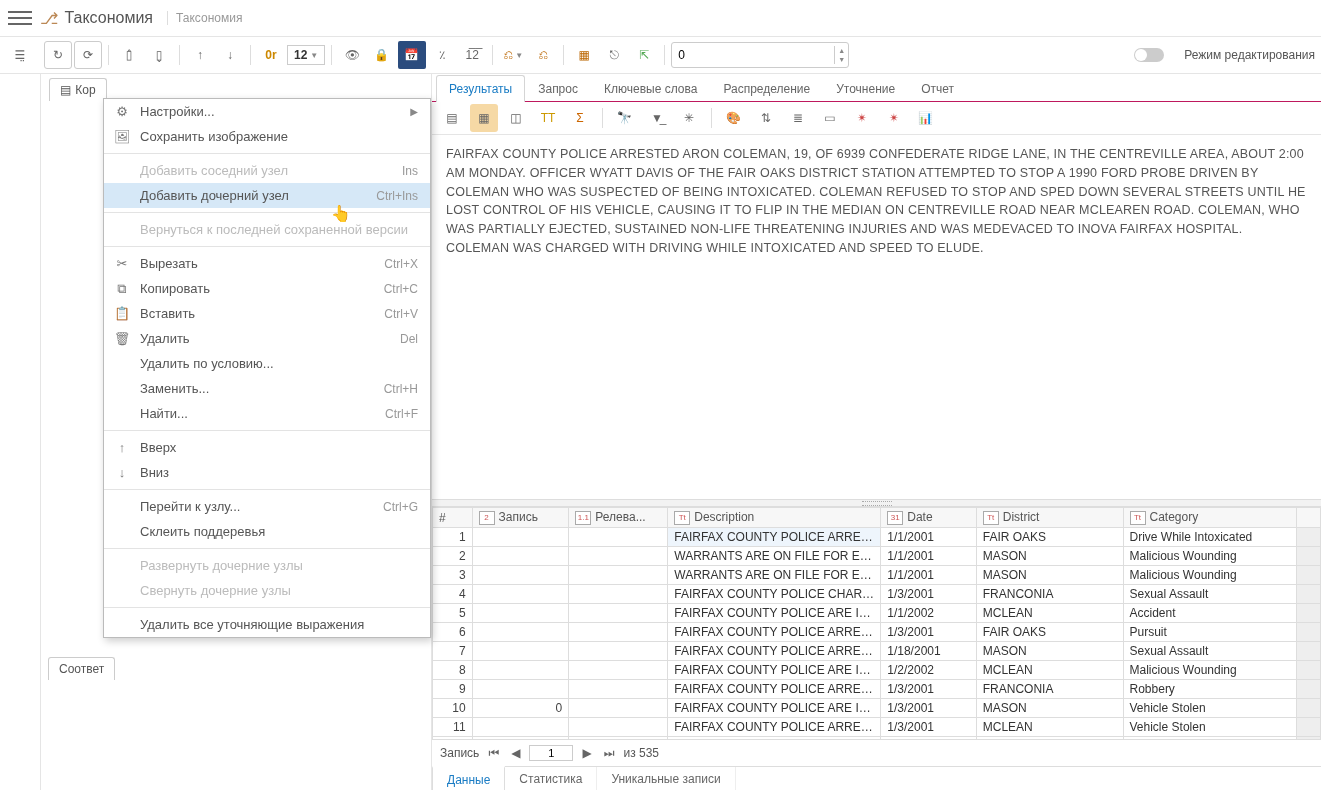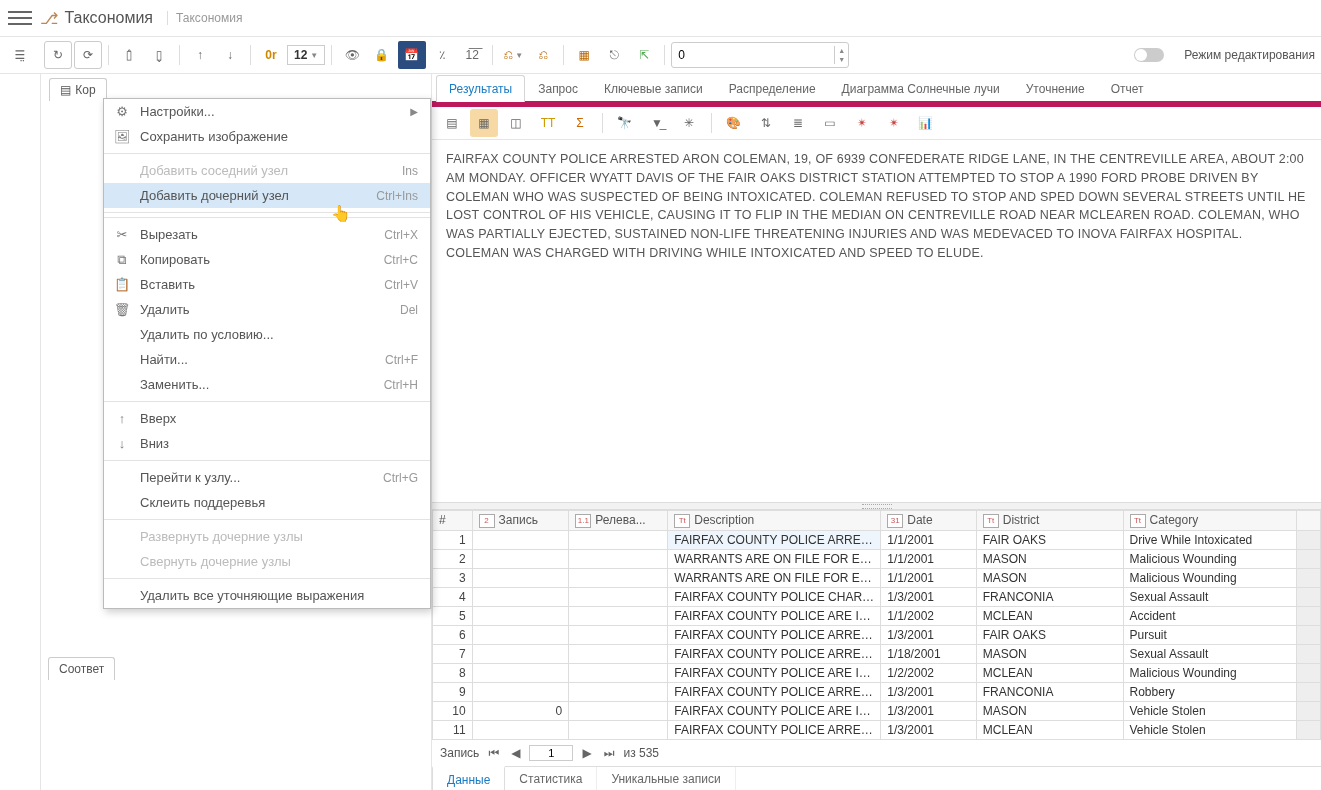--- a/index.html
+++ b/index.html
@@ -25,21 +25,21 @@
 .tree-tab{position:absolute;top:4px;left:8px;background:#fff;border:1px solid #ccc;border-bottom:none;padding:4px 10px;border-radius:3px 3px 0 0;color:#555;display:flex;align-items:center;gap:4px}
 .context-menu{position:absolute;top:24px;left:62px;width:326px;background:#fff;border:1px solid #bbb;box-shadow:2px 3px 8px rgba(0,0,0,0.2);font-size:13px;color:#555;z-index:100}
 .ctx-item{display:flex;align-items:center;padding:5px 12px 5px 36px;position:relative;cursor:pointer}
 .ctx-item .ico{position:absolute;left:10px;width:16px;text-align:center;color:#777}
 .ctx-item .sc{margin-left:auto;color:#999;font-size:12px}
 .ctx-item .arrow{margin-left:auto;color:#888;font-size:10px}
 .ctx-item.disabled{color:#bbb}
 .ctx-item.hover{background:#d6e8f7}
 .ctx-sep{height:1px;background:#e3e3e3;margin:4px 0}
 .right-panel{flex:1;display:flex;flex-direction:column;border-left:1px solid #e5e5e5;overflow:hidden}
-.tabs{display:flex;border-bottom:6px solid #be185d;padding-left:4px;gap:0}
+.tabs{display:flex;border-bottom:1px solid #be185d;padding-left:4px;gap:0}
 .tab{padding:6px 12px;color:#666;cursor:pointer;border:1px solid transparent;border-bottom:none;position:relative;top:1px}
 .tab.active{background:#fff;border-color:#d5d5d5;border-radius:3px 3px 0 0;color:#1a7cc4}
 .subtoolbar{display:flex;align-items:center;height:32px;border-bottom:1px solid #e5e5e5;padding:0 6px;gap:4px}
 .textblock{padding:10px 14px;color:#555;font-size:12.5px;line-height:1.5;letter-spacing:0.2px;flex:0 0 auto}
 .splitter{height:6px;background:#f2f2f2;border-top:1px solid #ddd;border-bottom:1px solid #ddd;cursor:row-resize;position:relative}
 .splitter::after{content:"";position:absolute;left:50%;top:1px;width:30px;height:3px;margin-left:-15px;border-top:1px dotted #aaa;border-bottom:1px dotted #aaa}
 .grid-wrap{flex:1;overflow:auto;position:relative}
 table.grid{border-collapse:collapse;width:100%;font-size:12px}
 table.grid th,table.grid td{border:1px solid #ddd;padding:2px 6px;white-space:nowrap;overflow:hidden;text-overflow:ellipsis}
 table.grid th{background:#f7f7f7;color:#555;text-align:left;font-weight:normal;position:sticky;top:0}
@@ -141,20 +141,23 @@
       <div class="ctx-sep"></div>
       <div class="ctx-item disabled">
           <span>Добавить соседний узел</span>
           <span class="sc">Ins</span>
         </div>
       <div class="ctx-item hover">
           <span>Добавить дочерний узел</span>
           <span class="sc">Ctrl+Ins</span>
         </div>
       <div class="ctx-sep"></div>
+      <div class="ctx-item disabled">
+          <span>Вернуться к последней сохраненной версии</span>
+        </div>
       <div class="ctx-sep"></div>
       <div class="ctx-item">
           <span class="ico">✂</span>
           <span>Вырезать</span>
           <span class="sc">Ctrl+X</span>
         </div>
       <div class="ctx-item">
           <span class="ico">⧉</span>
           <span>Копировать</span>
           <span class="sc">Ctrl+C</span>
@@ -166,26 +169,26 @@
         </div>
       <div class="ctx-item">
           <span class="ico">🗑</span>
           <span>Удалить</span>
           <span class="sc">Del</span>
         </div>
       <div class="ctx-item">
           <span>Удалить по условию...</span>
         </div>
       <div class="ctx-item">
+          <span>Заменить...</span>
+          <span class="sc">Ctrl+H</span>
+        </div>
+      <div class="ctx-item">
           <span>Найти...</span>
           <span class="sc">Ctrl+F</span>
-        </div>
-      <div class="ctx-item">
-          <span>Заменить...</span>
-          <span class="sc">Ctrl+H</span>
         </div>
       <div class="ctx-sep"></div>
       <div class="ctx-item">
           <span class="ico">↑</span>
           <span>Вверх</span>
         </div>
       <div class="ctx-item">
           <span class="ico">↓</span>
           <span>Вниз</span>
         </div>
@@ -209,23 +212,22 @@
           <span>Удалить все уточняющие выражения</span>
         </div>
     </div>
     <div class="cursor-hand">👆</div>
   </div>
 
   <div class="right-panel">
     <div class="tabs" id="maintabs">
         <div class="tab active">Результаты</div>
         <div class="tab">Запрос</div>
-        <div class="tab">Ключевые записи</div>
+        <div class="tab">Ключевые слова</div>
         <div class="tab">Распределение</div>
-        <div class="tab">Диаграмма Солнечные лучи</div>
         <div class="tab">Уточнение</div>
         <div class="tab">Отчет</div>
       </div>
     <div class="subtoolbar">
       <div class="tbtn">▤</div>
       <div class="tbtn" style="background:#f6d9a5">▦</div>
       <div class="tbtn">◫</div>
       <div class="tbtn" style="color:#c90">TT</div>
       <div class="tbtn" style="color:#c60">Σ</div>
       <div class="tsep"></div>

